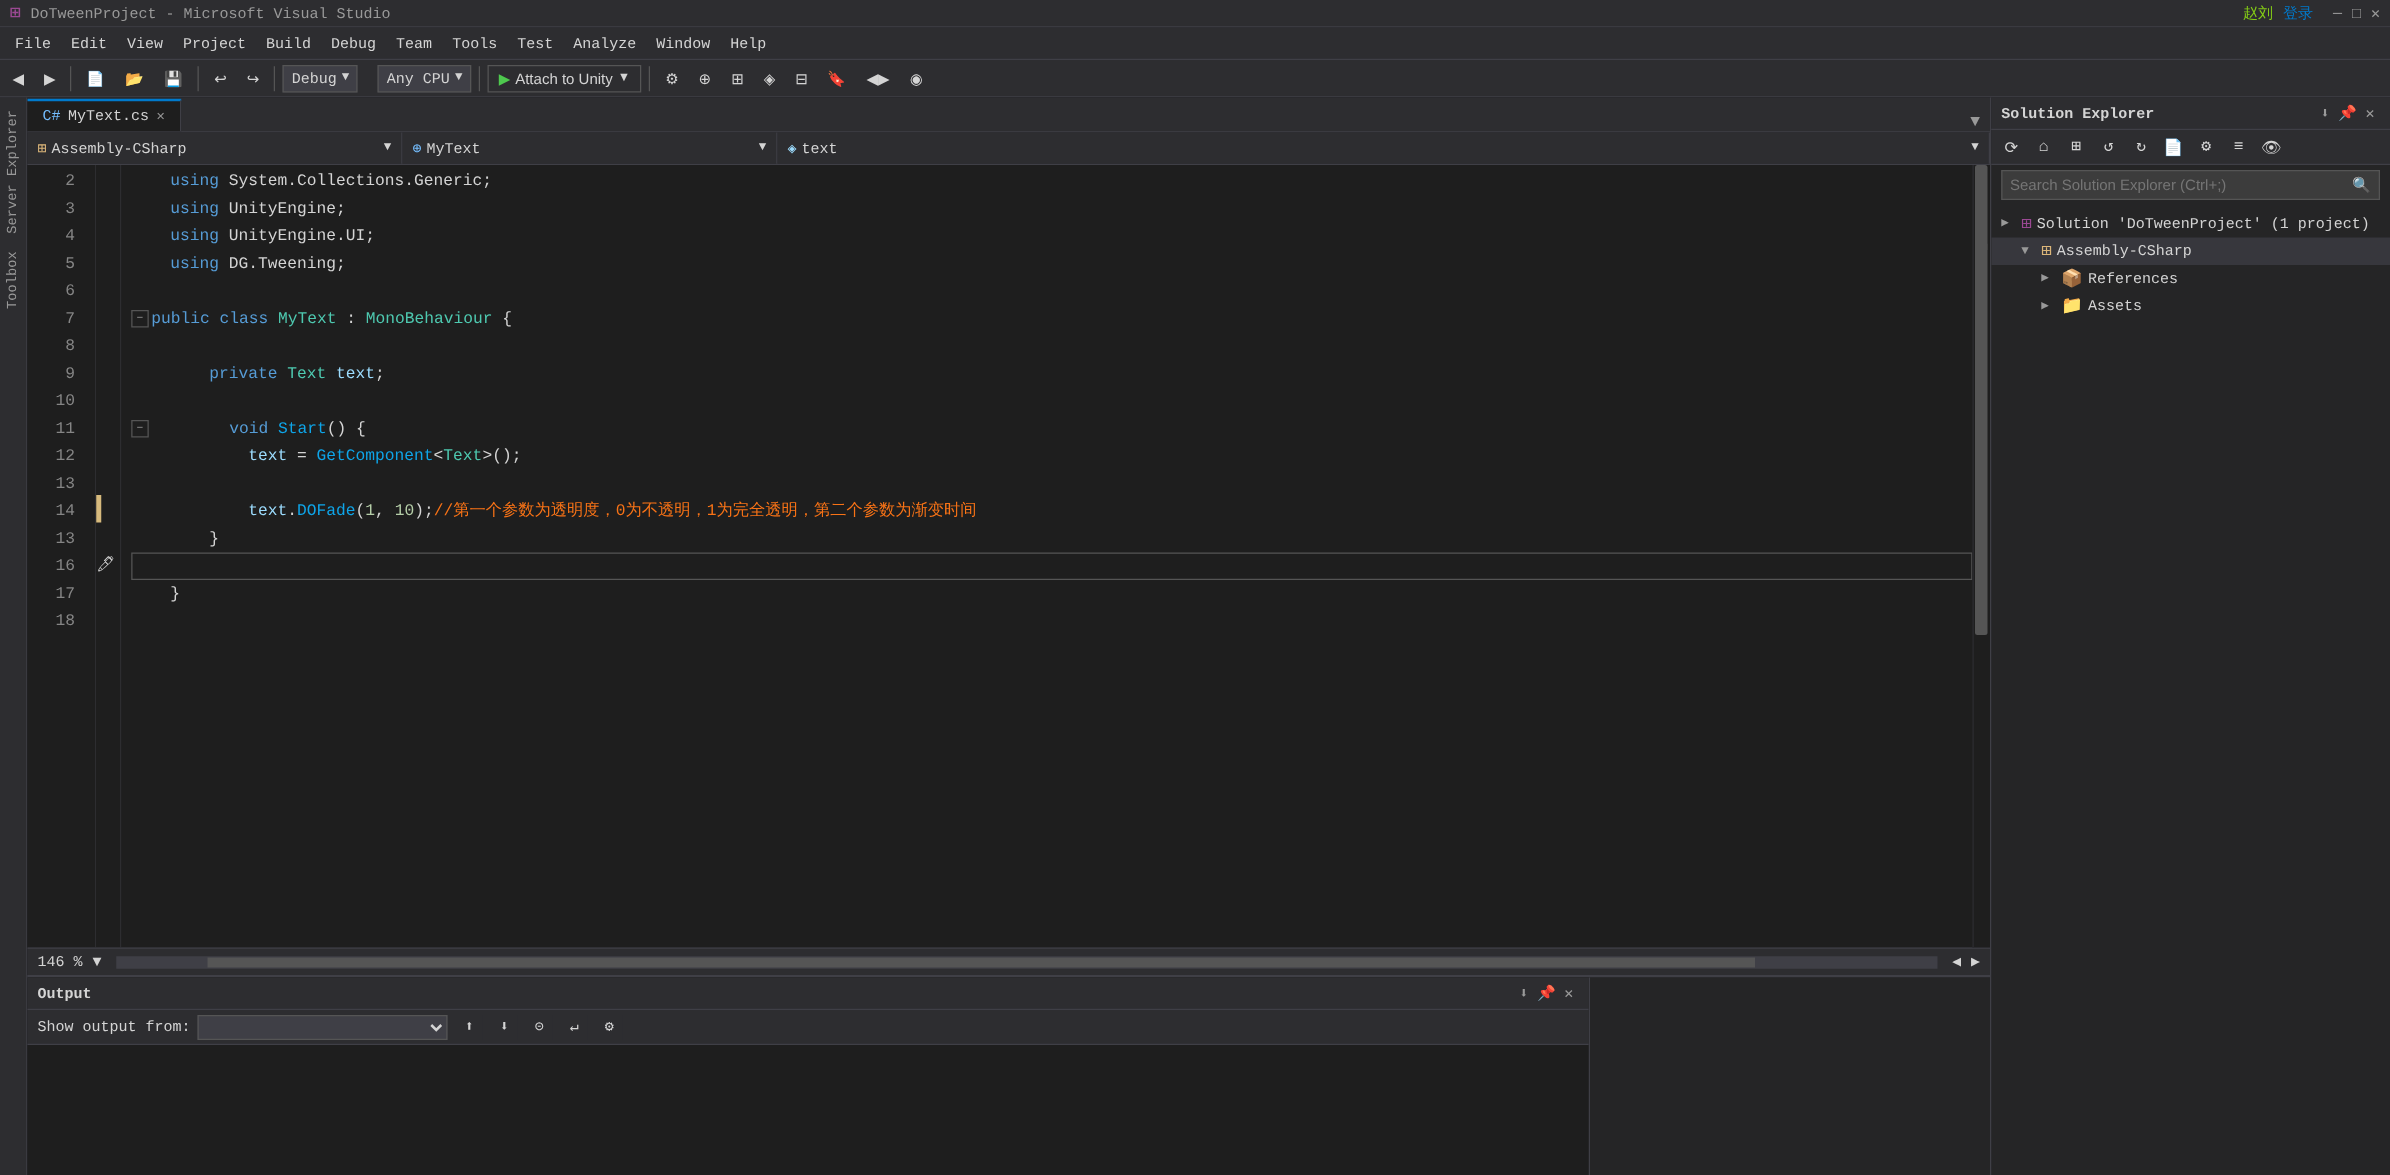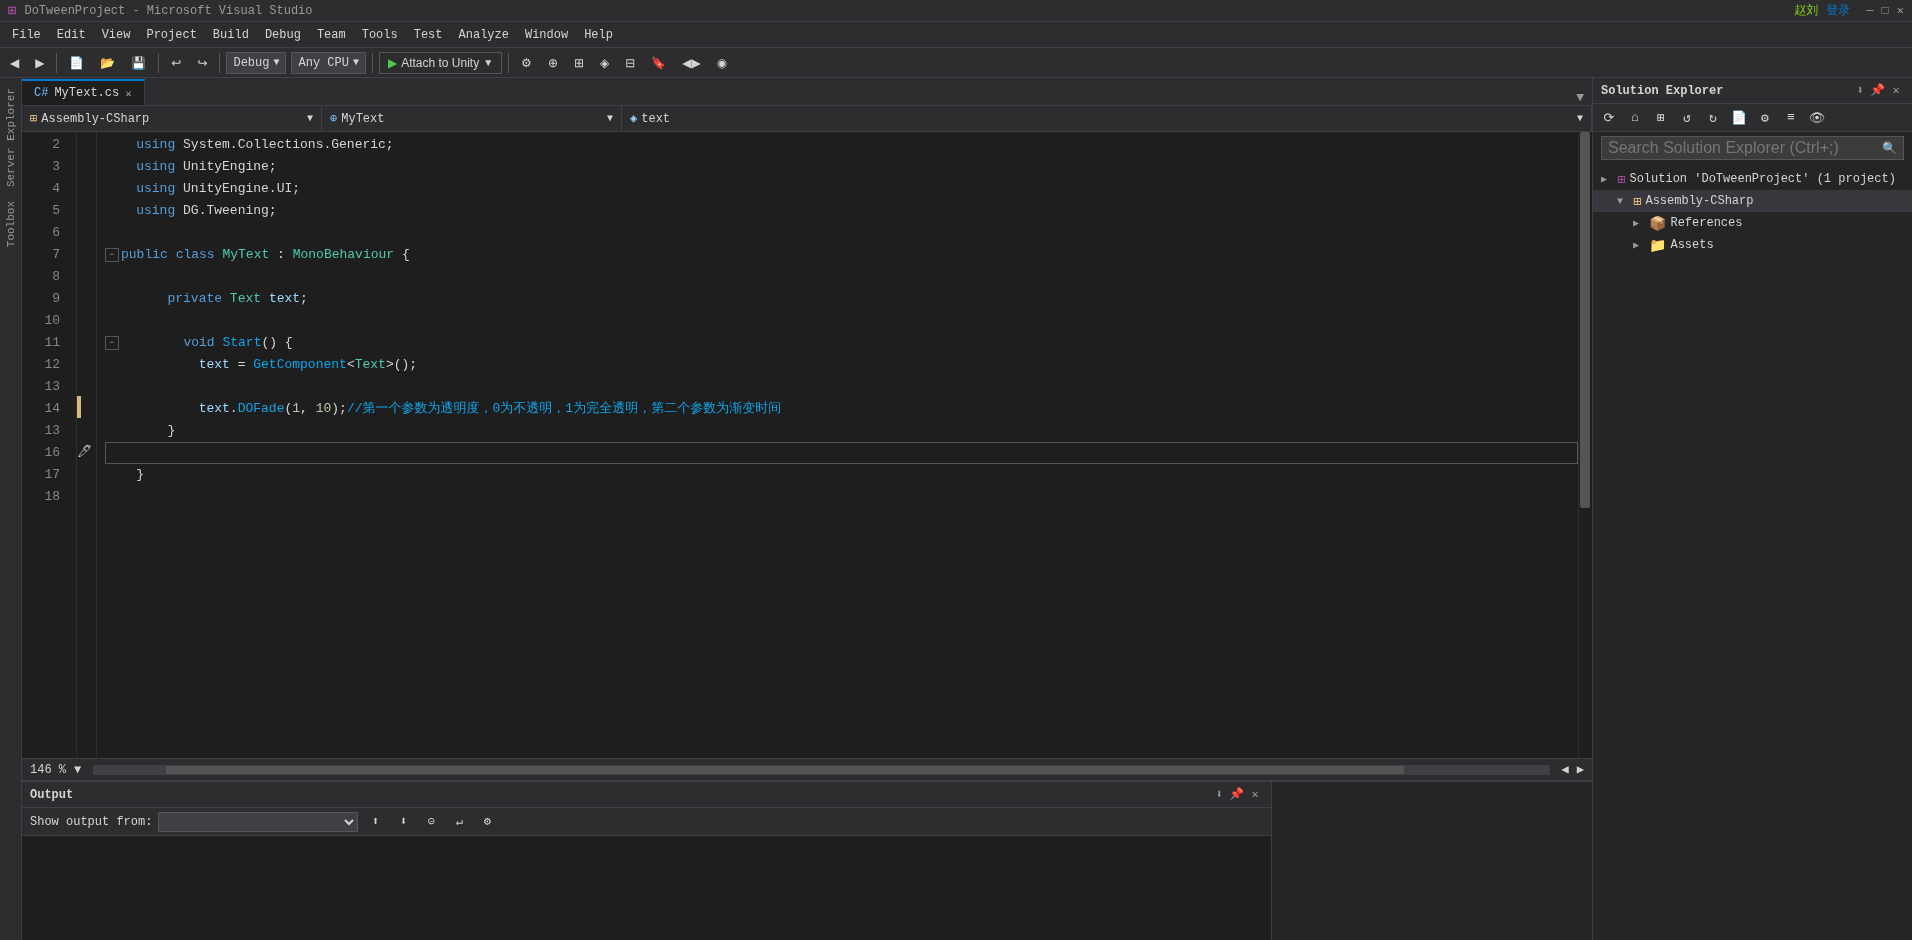--- a/index.html
+++ b/index.html
@@ -212,21 +212,21 @@
     .code-line {
       height: 22px;
       white-space: pre;
       display: flex;
       align-items: center;
     }
 
     
     .kw { color: #569cd6; }
     .type { color: #4ec9b0; }
-    .comment { color: #0ea5e9; }
+    .comment { color: #f97316; }
     .num { color: #b5cea8; }
     .plain { color: #d4d4d4; }
     .identifier { color: #9cdcfe; }
     .method { color: #0ea5e9; }
 
     
     #zoom-bar {
       height: 22px;
       background: #2d2d30;
       border-top: 1px solid #3f3f46;
@@ -301,21 +301,21 @@
       gap: 4px;
       font-size: 12px;
       color: #d4d4d4;
       margin: 4px 8px;
     }
     #se-search input {
       background: transparent;
       border: none;
       outline: none;
       color: #0ea5e9;
-      font-size: 16px;
+      font-size: 12px;
       flex: 1;
     }
     #se-tree {
       flex: 1;
       padding: 4px 0;
       overflow: auto;
       font-size: 12px;
     }
     .tree-item {
       display: flex;
@@ -458,21 +458,21 @@
 
   <button class="toolbar-btn">↩</button>
   <button class="toolbar-btn">↪</button>
   <div class="toolbar-separator"></div>
 
   <div class="toolbar-dropdown">
     <span>Debug</span>
     <span style="font-size:10px;">▼</span>
   </div>
 
-  <div class="toolbar-dropdown" style="margin-left:1px;">
+  <div class="toolbar-dropdown" style="margin-left:12px;">
     <span>Any CPU</span>
     <span style="font-size:10px;">▼</span>
   </div>
   <div class="toolbar-separator"></div>
 
   <button class="attach-btn">
     <span style="color:#4ec94e;">▶</span>
     <span>Attach to Unity</span>
     <span style="font-size:10px;">▼</span>
   </button>

